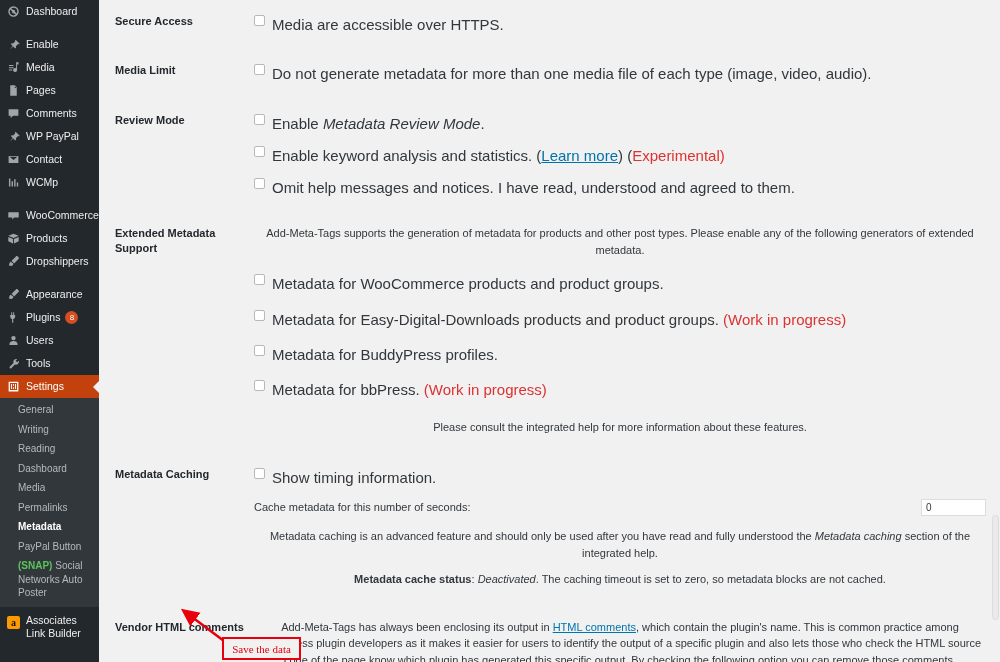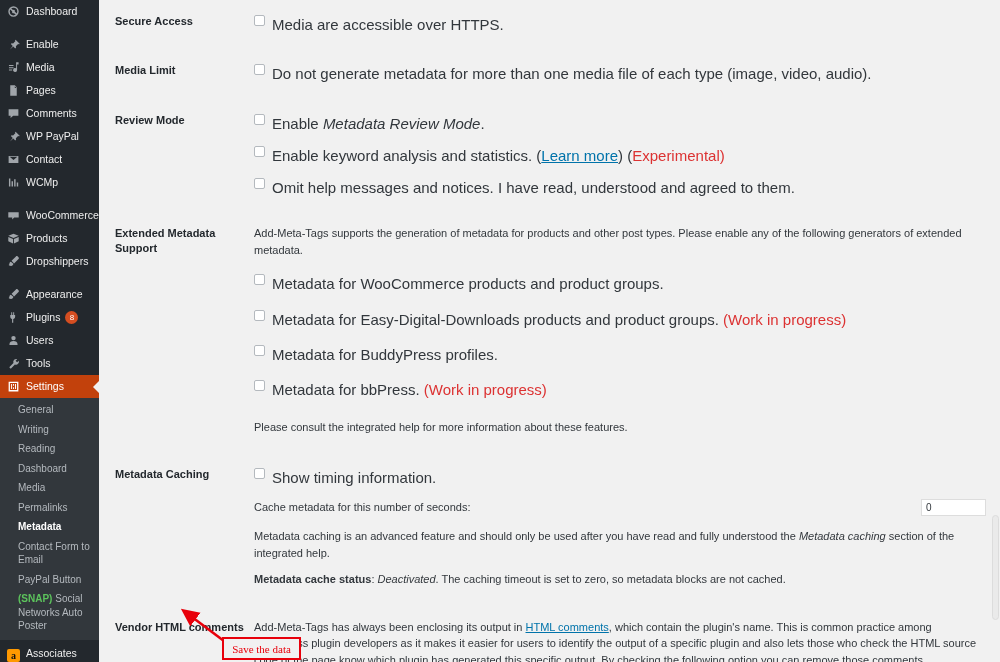--- a/index.html
+++ b/index.html
@@ -133,21 +133,21 @@
     margin: 2px 7px 0 0;
     background: #fff;
     border: 1px solid #b4b9be;
     border-radius: 2px;
     cursor: pointer;
   }
   .cb-txt { font-size: 15px; color: #32373c; }
   .it { font-style: italic; }
   .red { color: #dc3232; }
   .lnk { color: #0073aa; text-decoration: underline; cursor: pointer; }
-  .para { font-size: 11px; color: #32373c; margin: 0 0 10px 0; line-height: 1.5; }
+  .para { font-size: 11px; color: #32373c; margin: 0 0 10px 0; line-height: 1.5; text-align: center; }
   .para.tight { margin-bottom: 0; }
   .para.gap-top { margin-top: 12px; }
   .bold { font-weight: bold; }
 
   .inline-field { display: flex; align-items: center; margin: 10px 0 12px 0; justify-content: space-between; }
   .inline-field .lbl { font-size: 11px; margin-right: 7px; color: #32373c; }
   .num-input {
     width: 65px; height: 17px;
     border: 1px solid #ddd;
     background: #fff;
@@ -349,21 +349,20 @@
     </div>
 
     <div id="submenu">
       <div class="sub-item">General</div>
       <div class="sub-item">Writing</div>
       <div class="sub-item">Reading</div>
       <div class="sub-item">Dashboard</div>
       <div class="sub-item">Media</div>
       <div class="sub-item">Permalinks</div>
       <div class="sub-item current">Metadata</div>
-      <div class="sub-item">Contact Form to Email</div>
       <div class="sub-item">PayPal Button</div>
       <div class="sub-item">
         <span class="sub-snap-tag">(SNAP)</span><span> Social Networks Auto Poster</span>
       </div>
     </div>
 
     <div id="bottom-menu">
       <div class="menu-item tall">
         <span class="mi-ico">
           <span class="amazon-a">a</span>

